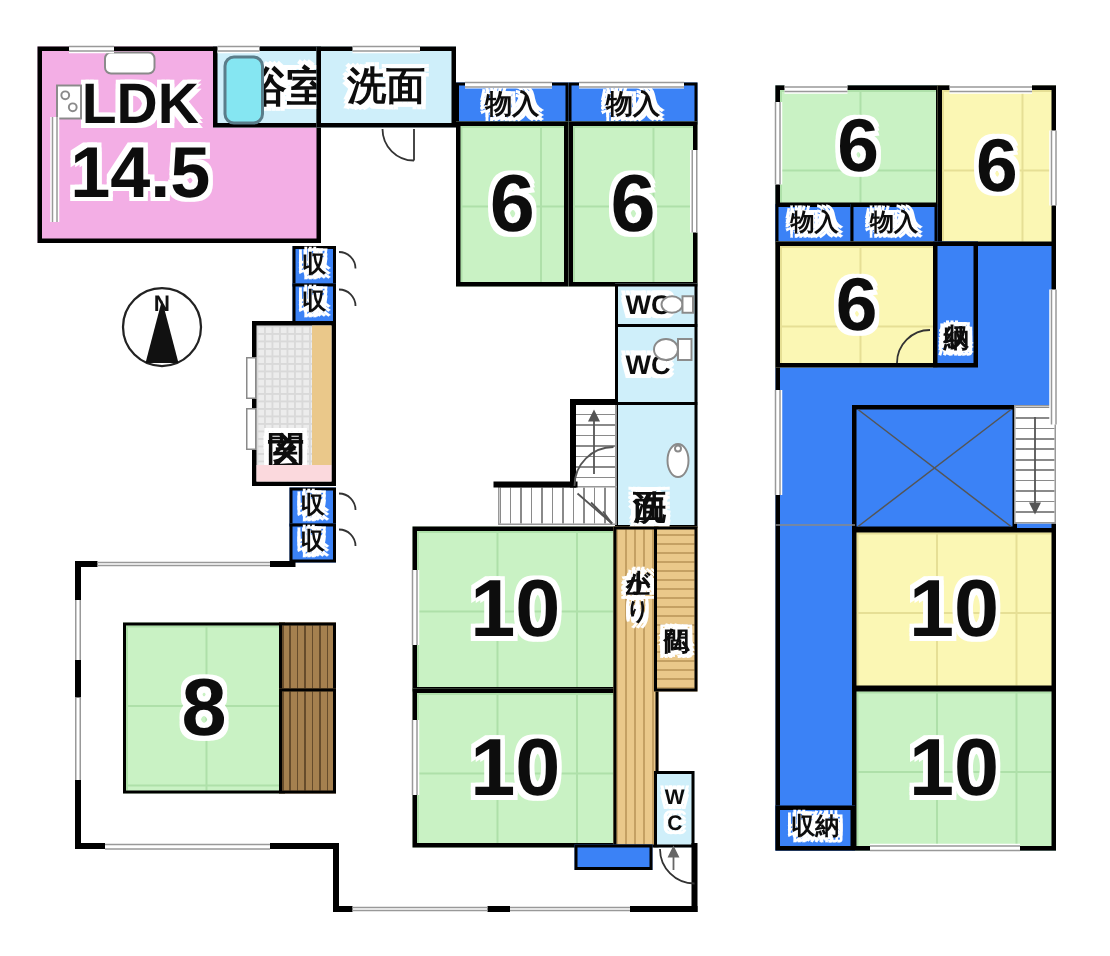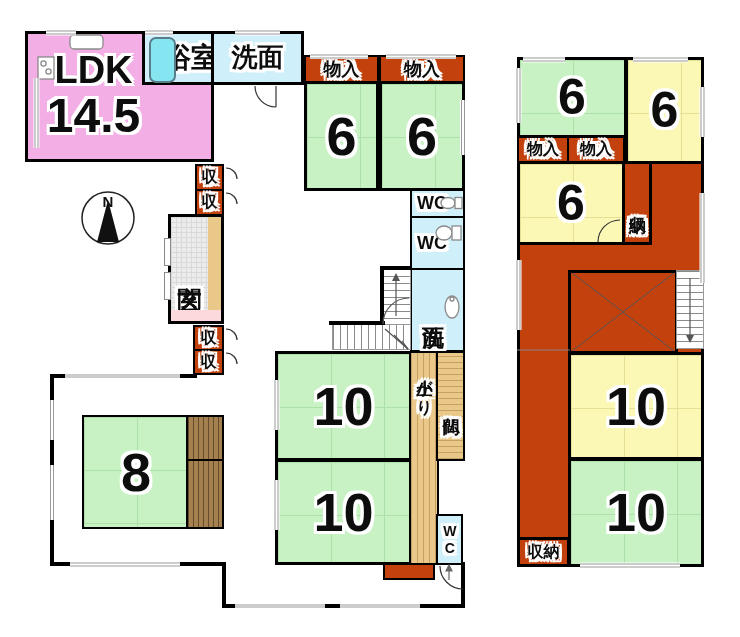--- a/index.html
+++ b/index.html
@@ -11,21 +11,21 @@
   .pink{background-color:#f3aee5;}
   .green{background-color:#c9f2c4;
     background-image:linear-gradient(#aee0a9 1px,transparent 1px),
                      linear-gradient(90deg,#aee0a9 1px,transparent 1px);
     background-size:53px 53px;}
   .yellow{background-color:#fbf7b4;
     background-image:linear-gradient(#e6df95 1px,transparent 1px),
                      linear-gradient(90deg,#e6df95 1px,transparent 1px);
     background-size:53px 53px;}
   .cyan{background-color:#cfeffa;}
-  .whitefill{background:#c2410c;}
+  .whitefill{background:#3b82f6;}
   .tan-v{background-color:#eac88a;
     background-image:repeating-linear-gradient(90deg,rgba(140,100,40,.40) 0 1px,transparent 1px 6px);}
   .tan-h{background-color:#eac88a;
     background-image:repeating-linear-gradient(0deg,rgba(140,100,40,.40) 0 1px,transparent 1px 6px);}
   .brown{background-color:#a5804f;
     background-image:repeating-linear-gradient(90deg,rgba(50,32,14,.55) 0 1px,transparent 1px 5px);}
   .tile{background-color:#ececec;
     background-image:linear-gradient(#d9d9d9 1px,transparent 1px),
                      linear-gradient(90deg,#d9d9d9 1px,transparent 1px);
     background-size:5px 5px;}

